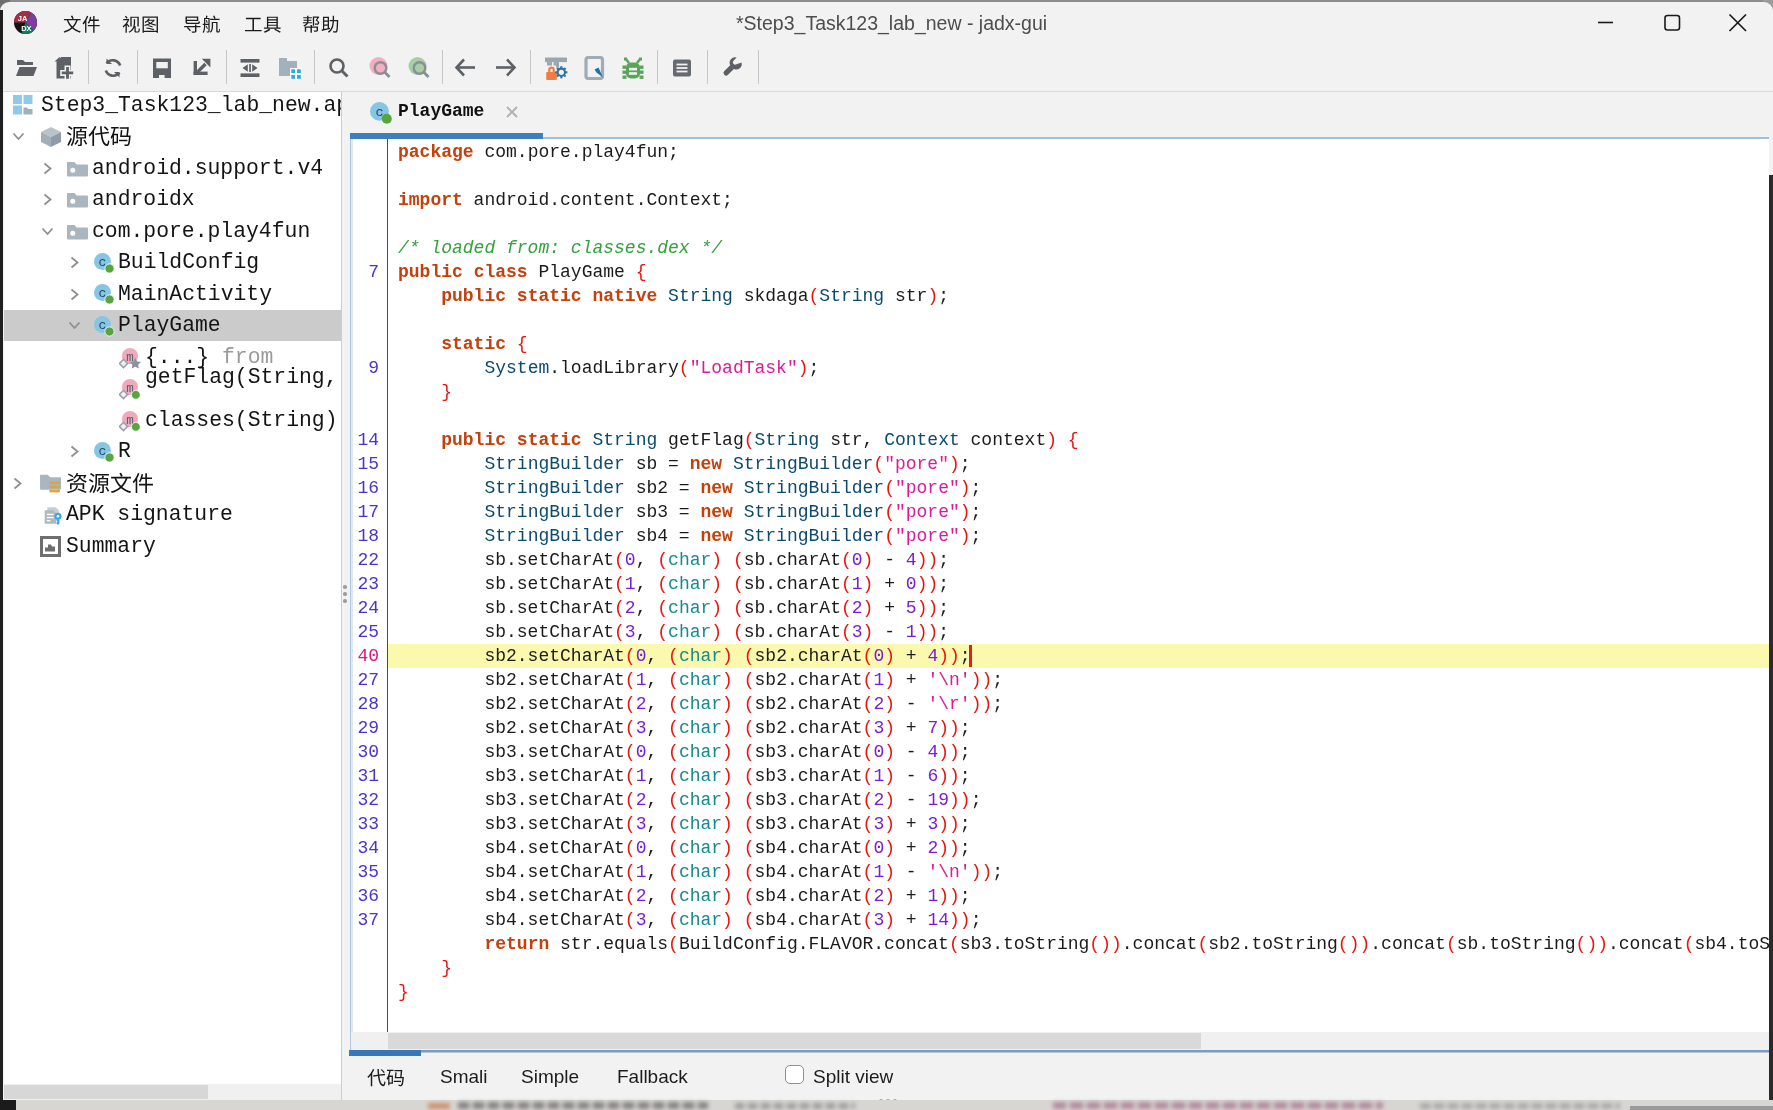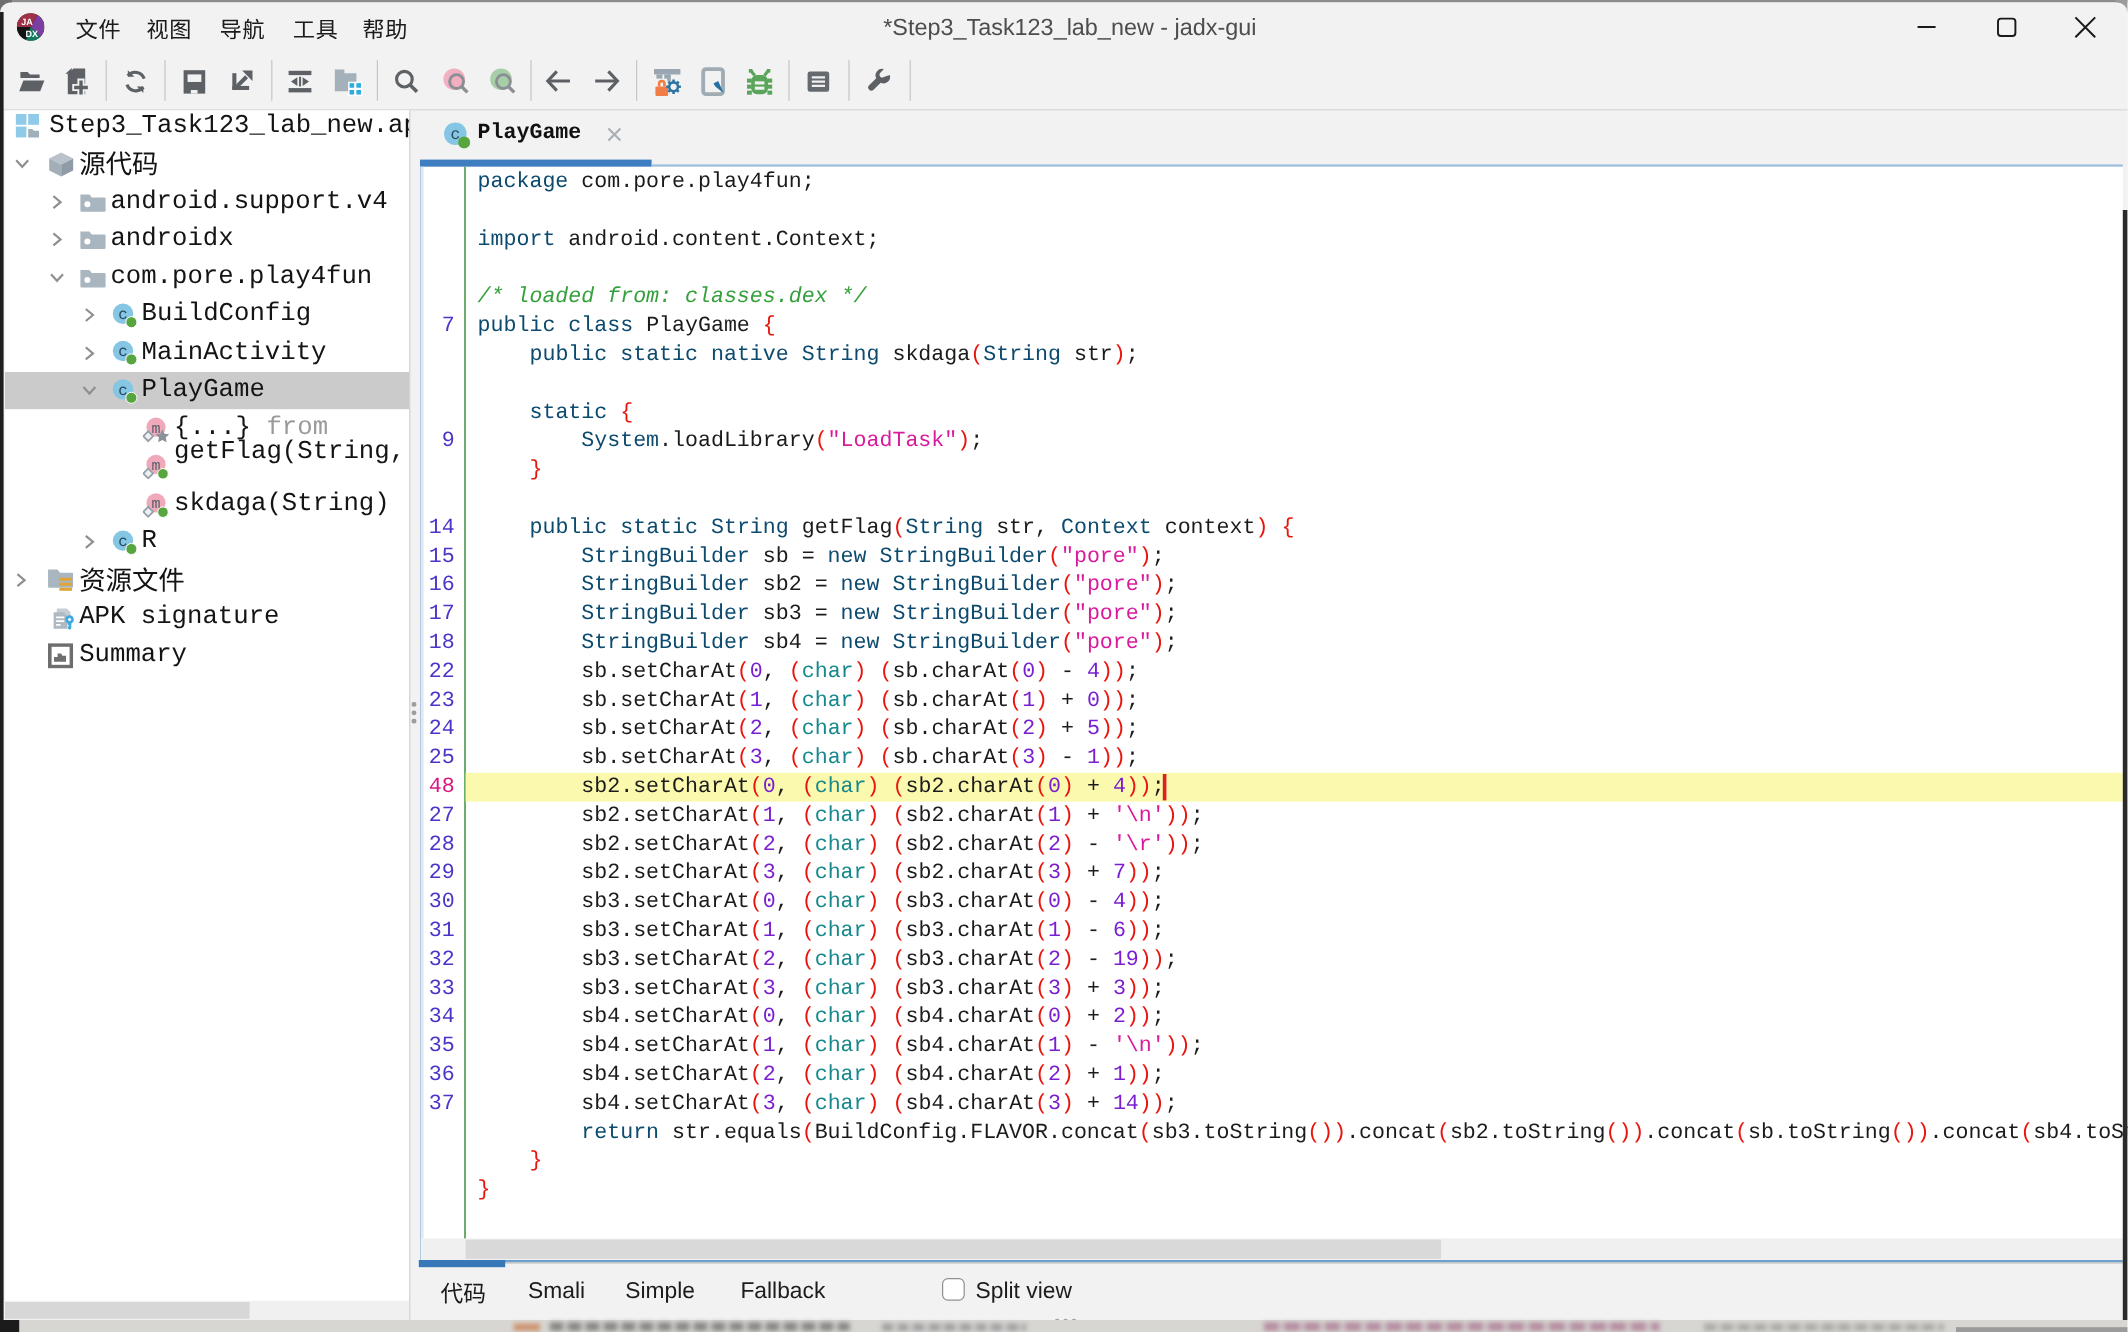--- a/index.html
+++ b/index.html
@@ -3,21 +3,21 @@
 *{margin:0;padding:0;box-sizing:border-box}
 html,body{width:1773px;height:1110px;overflow:hidden}
 body{position:relative;background:#f2f2f2;font-family:"Liberation Sans",sans-serif;
  -webkit-font-smoothing:antialiased}
 .abs{position:absolute}
 .mono{font-family:"Liberation Mono",monospace}
 #tree{position:absolute;left:4px;top:92px;width:338px;height:1008px;background:#fff;overflow:hidden;border-right:1px solid #cdcdcd}
 .tlbl{position:absolute;font-family:"Liberation Mono",monospace;font-size:21.4px;color:#141414;line-height:31px;white-space:pre}
 #code{position:absolute;left:398px;top:140px;font-family:"Liberation Mono",monospace;font-size:18px;line-height:24px;color:#1b1b1b;white-space:pre}
 #gutter{position:absolute;left:339px;top:140px;width:40px;text-align:right;font-family:"Liberation Mono",monospace;font-size:18px;line-height:24px;color:#4936c8;white-space:pre}
-.k{color:#0c4a6e;font-weight:normal}
+.k{color:#c2410c;font-weight:bold}
 .t{color:#0c4a6e}
 .s{color:#d91a9c}
 .p{color:#e8150d}
 .n{color:#7a1fd0}
 .c{color:#17898c;font-weight:normal}
 .cm{color:#35a03c;font-style:italic}
 .hl{color:#d6187f}
 .btab{position:absolute;top:1066px;font-size:19px;color:#1c1c1c}
 </style></head><body>
 <div class="abs" style="left:0;top:0;width:1773px;height:2px;background:#8c8c8c"></div>
@@ -305,21 +305,21 @@
       <rect x="1.6" y="13.6" width="5.8" height="5.8" transform="rotate(45 4.5 16.5)" fill="#eef1f4" stroke="#97a1a9" stroke-width="1.5"></rect>
       <circle cx="16.8" cy="16.8" r="4.4" fill="#56a53f" stroke="#fff" stroke-width="0.8"></circle>
     </svg>
     <div class="tlbl" style="left:141px;top:270px">getFlag(String,</div>
     <svg class="abs" style="left:115px;top:317.5px" width="22" height="22" viewBox="0 0 22 22">
       <circle cx="11" cy="9" r="8" fill="#f0a9ba"></circle>
       <text x="11" y="13.5" font-size="12.5" font-family="Liberation Mono" fill="#566069" text-anchor="middle">m</text>
       <rect x="1.6" y="13.6" width="5.8" height="5.8" transform="rotate(45 4.5 16.5)" fill="#eef1f4" stroke="#97a1a9" stroke-width="1.5"></rect>
       <circle cx="16.8" cy="16.8" r="4.4" fill="#56a53f" stroke="#fff" stroke-width="0.8"></circle>
     </svg>
-    <div class="tlbl" style="left:141px;top:312.5px">skdaga(String)</div>
+    <div class="tlbl" style="left:141px;top:312.5px">classes(String)</div>
     <svg class="abs" style="left:65px;top:353px" width="11" height="13" viewBox="0 0 11 13">
       <path d="M2.5 1.5 L8.5 6.5 L2.5 11.5" fill="none" stroke="#8f8f8f" stroke-width="1.8"></path>
     </svg>
     <svg class="abs" style="left:89px;top:348.5px" width="22" height="22" viewBox="0 0 22 22">
       <circle cx="9.5" cy="9.5" r="8.5" fill="#85c6e4"></circle>
       <text x="9.5" y="14" font-size="13" font-family="Liberation Mono" fill="#28485e" text-anchor="middle">c</text>
       <circle cx="16.5" cy="16.5" r="4.6" fill="#56a53f" stroke="#fff" stroke-width="0.8"></circle>
     </svg>
     <div class="tlbl" style="left:114px;top:344px">R</div>
     <svg class="abs" style="left:8px;top:384.5px" width="11" height="13" viewBox="0 0 11 13">
@@ -426,21 +426,21 @@
 
 14
 15
 16
 17
 18
 22
 23
 24
 25
-<span class="hl">48</span>
+<span class="hl">40</span>
 27
 28
 29
 30
 31
 32
 33
 34
 35
 36

